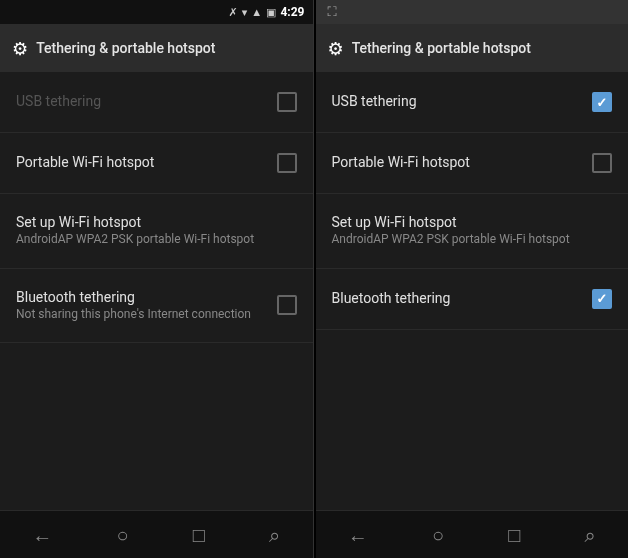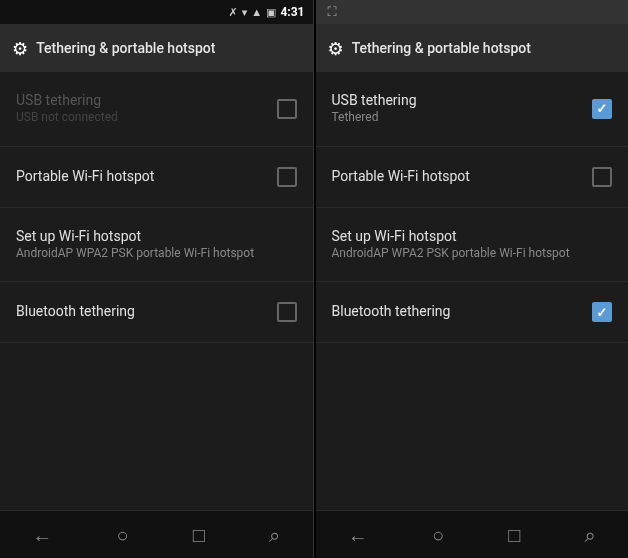--- a/index.html
+++ b/index.html
@@ -173,34 +173,33 @@
 
 <div class="phone-screen">
 
   <div class="status-bar">
     <div class="icons">
       <span style="font-size:11px;">✗</span>
       <span style="font-size:11px;">▾</span>
       <span style="font-size:11px;">▲</span>
       <span style="font-size:11px;">▣</span>
     </div>
-    <span class="time">4:31</span>
+    <span class="time">4:29</span>
   </div>
 
   <div class="screen-header">
     <span class="gear-icon">⚙</span>
     <span class="title">Tethering &amp; portable hotspot</span>
   </div>
 
   <div class="content">
 
     <div class="setting-item disabled">
       <div class="setting-text">
         <div class="setting-title">USB tethering</div>
-        <div class="setting-sub">USB not connected</div>
       </div>
       <div class="checkbox"></div>
     </div>
 
     <div class="setting-item">
       <div class="setting-text">
         <div class="setting-title">Portable Wi-Fi hotspot</div>
       </div>
       <div class="checkbox"></div>
     </div>
@@ -208,20 +207,21 @@
     <div class="setting-item">
       <div class="setting-text">
         <div class="setting-title">Set up Wi-Fi hotspot</div>
         <div class="setting-sub">AndroidAP WPA2 PSK portable Wi-Fi hotspot</div>
       </div>
     </div>
 
     <div class="setting-item">
       <div class="setting-text">
         <div class="setting-title">Bluetooth tethering</div>
+        <div class="setting-sub">Not sharing this phone's Internet connection</div>
       </div>
       <div class="checkbox"></div>
     </div>
 
   </div>
 
   <div class="nav-bar">
     <span class="nav-icon">←</span>
     <span class="nav-icon">○</span>
     <span class="nav-icon">□</span>
@@ -240,21 +240,20 @@
   <div class="screen-header">
     <span class="gear-icon">⚙</span>
     <span class="title">Tethering &amp; portable hotspot</span>
   </div>
 
   <div class="content">
 
     <div class="setting-item">
       <div class="setting-text">
         <div class="setting-title">USB tethering</div>
-        <div class="setting-sub">Tethered</div>
       </div>
       <div class="checkbox checked"></div>
     </div>
 
     <div class="setting-item">
       <div class="setting-text">
         <div class="setting-title">Portable Wi-Fi hotspot</div>
       </div>
       <div class="checkbox"></div>
     </div>

